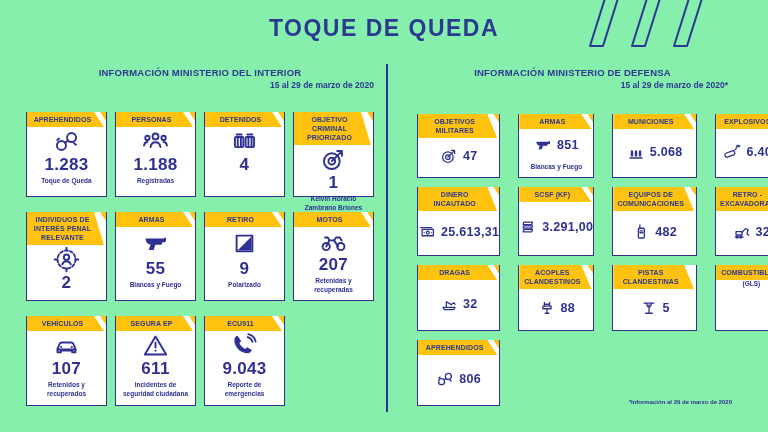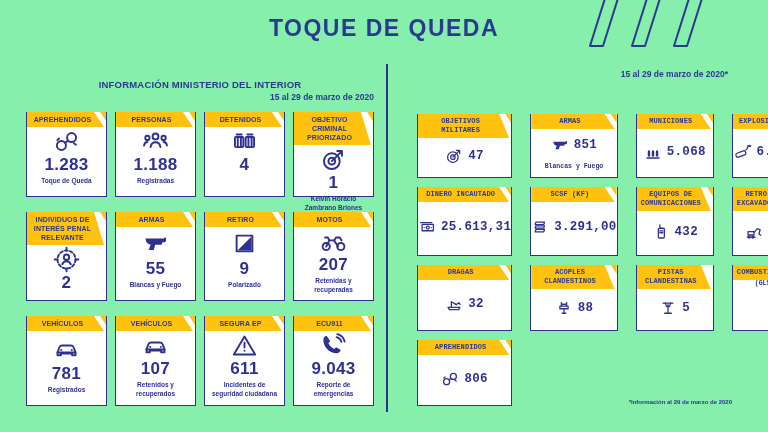--- a/index.html
+++ b/index.html
@@ -4,29 +4,29 @@
 <style>
   html,body{margin:0;padding:0;background:#ffffff;}
   body{width:768px;height:432px;position:relative;overflow:hidden;
        font-family:"Liberation Sans",sans-serif;color:#2E3192;}
   .page{position:absolute;inset:0;background:#86efac;}
   .title{position:absolute;top:15px;left:0;width:768px;margin:0;text-align:center;
          font-size:23px;font-weight:bold;letter-spacing:1.5px;color:#2B3990;}
   .logo{position:absolute;top:0;right:50px;}
   .divider{position:absolute;left:386px;top:64px;width:1.5px;height:348px;background:#2E3192;}
   .sec-head{position:absolute;text-align:center;}
-  .sec-head.l{left:26px;top:79px;width:348px;}
+  .sec-head.l{left:26px;top:67px;width:348px;}
   .sec-head.r{left:417px;top:67px;width:311px;}
   .sec-title{font-size:9.5px;font-weight:bold;letter-spacing:.2px;color:#2B3990;}
   .sec-sub{font-size:8.5px;font-weight:bold;margin-top:2px;color:#2B3990;text-align:right;}
   .grid{position:absolute;display:grid;}
   #grid-0{left:26px;top:112px;width:348px;grid-template-columns:repeat(4,1fr);
           column-gap:8px;grid-template-rows:85px 89px 90px;row-gap:15px;}
   #grid-1{left:417px;top:114px;width:311px;grid-template-columns:repeat(4,1fr);
-          column-gap:18px;grid-template-rows:64px 69px 66px 66px;row-gap:9px;font-family:Liberation Mono, monospace;}
+          column-gap:18px;grid-template-rows:64px 69px 66px 66px;row-gap:9px;}
   .card{position:relative;border-left:1.5px solid #2E3192;border-right:1.5px solid #2E3192;
         border-bottom:1.5px solid #2E3192;display:flex;flex-direction:column;align-items:center;
         background:#fff;}
   .chipwrap{position:relative;width:100%;}
   .chip{background:#FFC20E;clip-path:polygon(0 0,calc(100% - 12px) 0,calc(100% - 2px) 100%,0 100%);
         padding:3px 12px 3px 4px;font-size:7px;font-weight:bold;text-align:center;line-height:1.3;
         color:#2B3990;text-transform:uppercase;letter-spacing:.1px;}
   .fold{position:absolute;top:0;right:0;width:9px;height:9px;background:#FFC20E;
         clip-path:polygon(35% 0,100% 0,100% 100%);}
   .icn.big{flex:1;display:flex;align-items:center;justify-content:center;margin-top:1px;}
@@ -53,20 +53,21 @@
   <h1 class="title">TOQUE DE QUEDA</h1>
 
   <div class="divider"></div>
 
   <div class="sec-head l">
     <div class="sec-title">INFORMACIÓN MINISTERIO DEL INTERIOR</div>
     <div class="sec-sub">15 al 29 de marzo de 2020</div>
   </div>
 
   <div class="sec-head r">
+    <div class="sec-title">INFORMACIÓN MINISTERIO DE DEFENSA</div>
     <div class="sec-sub">15 al 29 de marzo de 2020*</div>
   </div>
 
   <div class="grid" id="grid-0">
       <div class="card">
         <div class="chipwrap">
           <div class="chip">APREHENDIDOS</div>
           <div class="fold"></div>
         </div>
         <div class="icn big">
@@ -196,36 +197,20 @@
           <div class="fold"></div>
         </div>
         <div class="icn big">
           <svg viewBox="0 0 24 24" width="27" height="27" fill="none" stroke="#2E3192" stroke-width="1.7" stroke-linecap="round" stroke-linejoin="round">
             <path d="M4 15.5V18h3v-1.6h10V18h3v-2.5"></path>
             <path d="M4 15.5h16l-1.7-4.6c-.4-1-1.2-1.6-2.3-1.6H8c-1.1 0-1.9.6-2.3 1.6z"></path>
             <circle cx="7.3" cy="13.3" r="0.9" fill="#2E3192" stroke="none"></circle>
             <circle cx="16.7" cy="13.3" r="0.9" fill="#2E3192" stroke="none"></circle>
           </svg>
         </div>
-        <div class="val">781</div>
-        <div class="sub">Registrados</div>
-      </div>
-      <div class="card">
-        <div class="chipwrap">
-          <div class="chip">VEHÍCULOS</div>
-          <div class="fold"></div>
-        </div>
-        <div class="icn big">
-          <svg viewBox="0 0 24 24" width="27" height="27" fill="none" stroke="#2E3192" stroke-width="1.7" stroke-linecap="round" stroke-linejoin="round">
-            <path d="M4 15.5V18h3v-1.6h10V18h3v-2.5"></path>
-            <path d="M4 15.5h16l-1.7-4.6c-.4-1-1.2-1.6-2.3-1.6H8c-1.1 0-1.9.6-2.3 1.6z"></path>
-            <circle cx="7.3" cy="13.3" r="0.9" fill="#2E3192" stroke="none"></circle>
-            <circle cx="16.7" cy="13.3" r="0.9" fill="#2E3192" stroke="none"></circle>
-          </svg>
-        </div>
         <div class="val">107</div>
         <div class="sub">Retenidos y recuperados</div>
       </div>
       <div class="card">
         <div class="chipwrap">
           <div class="chip">SEGURA EP</div>
           <div class="fold"></div>
         </div>
         <div class="icn big">
           <svg viewBox="0 0 24 24" width="27" height="27" fill="none" stroke="#2E3192" stroke-width="1.7" stroke-linecap="round" stroke-linejoin="round">
@@ -353,21 +338,21 @@
           <div class="fold"></div>
         </div>
         <div class="vrow">
           <span class="icn">
             <svg viewBox="0 0 24 24" width="18" height="18" fill="none" stroke="#2E3192" stroke-width="1.7" stroke-linecap="round" stroke-linejoin="round">
               <rect x="8.5" y="7" width="8" height="13" rx="1.5"></rect>
               <path d="M10.5 7V2.5"></path>
               <path d="M10.5 10.5h4M10.5 13h4"></path>
             </svg>
           </span>
-          <span class="val">432</span>
+          <span class="val">482</span>
         </div>
       </div>
       <div class="card r">
         <div class="chipwrap">
           <div class="chip">RETRO - EXCAVADORAS</div>
         </div>
         <div class="vrow">
           <span class="icn">
             <svg viewBox="0 0 24 24" width="18" height="18" fill="none" stroke="#2E3192" stroke-width="1.7" stroke-linecap="round" stroke-linejoin="round">
               <rect x="4" y="11.5" width="8" height="4.5"></rect>

